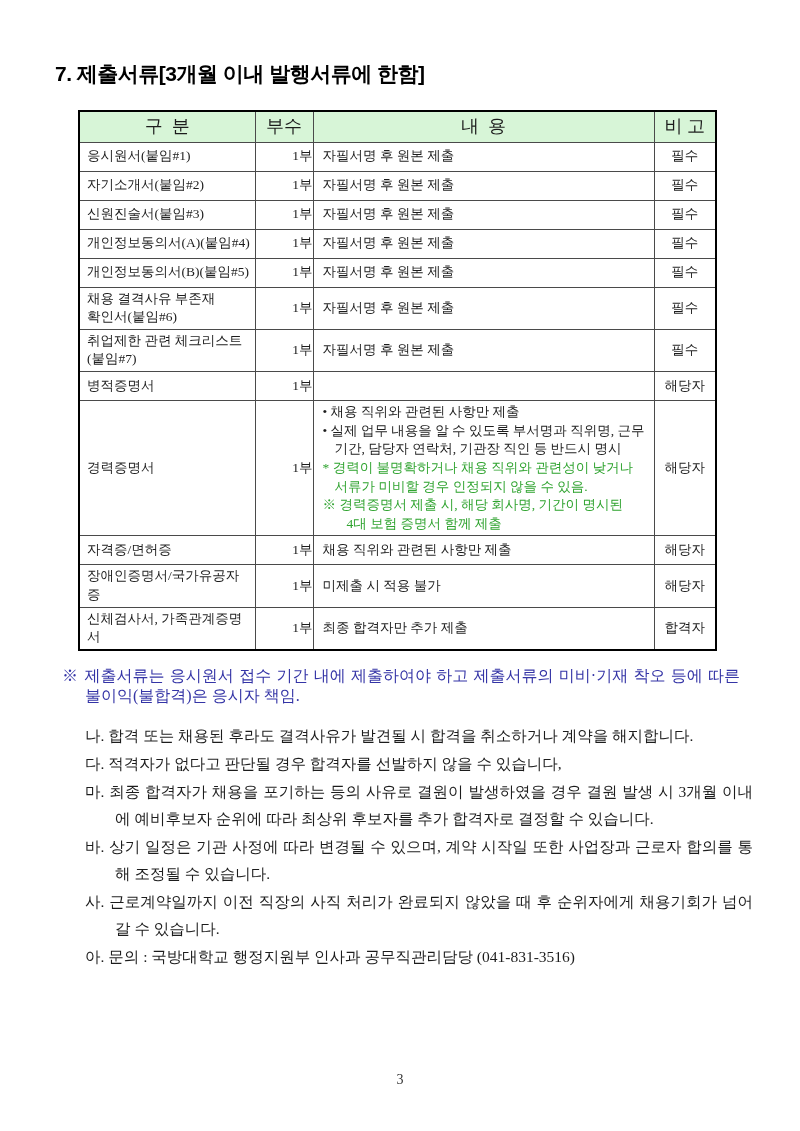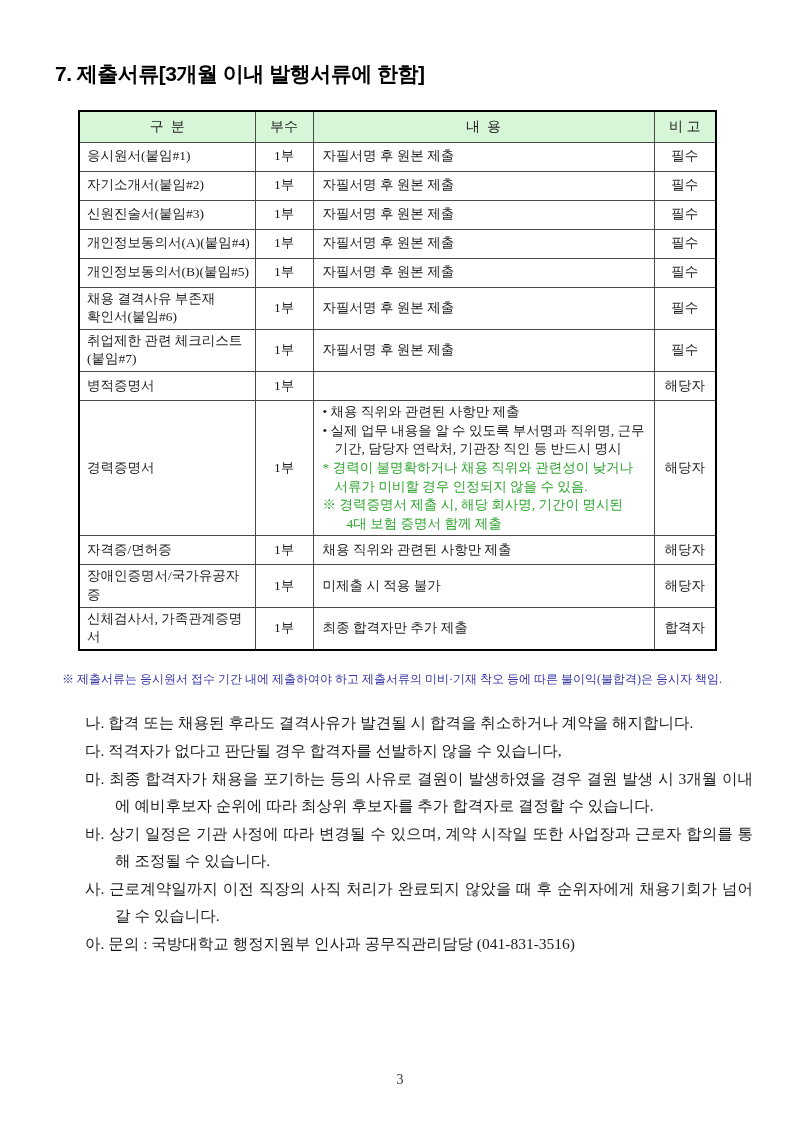--- a/index.html
+++ b/index.html
@@ -36,36 +36,36 @@
     border: 1px solid #4a4a4a;
     vertical-align: middle;
     line-height: 1.38;
   }
   .doc-table th {
     background: var(--header-bg, #d7f5d7);
     font-weight: normal;
     height: 31px;
     white-space: pre;
     text-align: center;
-    font-size: 14px;
+    font-size: 18px;
   }
   .c-gubun   { text-align: left;  padding: 2px 4px 2px 7px; }
-  .c-copies  { text-align: center; }
+  .c-copies  { text-align: right; }
   .c-content { text-align: left;  padding: 2px 4px 2px 9px; }
   .c-note    { text-align: center; }
   .c-content .green { color: var(--green, #2fa32f); }
   .c-content .ind1 { padding-left: 12px; }
   .c-content .ind2 { padding-left: 24px; }
 
   .footnote {
     width: 678px;
     margin: 15px 0 0 62px;
     color: var(--blue, #3434a6);
-    font-size: 12px;
-    line-height: 27px;
+    font-size: 16px;
+    line-height: 20px;
     padding-left: 23px;
     text-indent: -23px;
     text-align: justify;
   }
 
   ul.notice-list {
     list-style: none;
     width: 668px;
     margin: 16px 0 0 85px;
     font-size: 15.5px;

